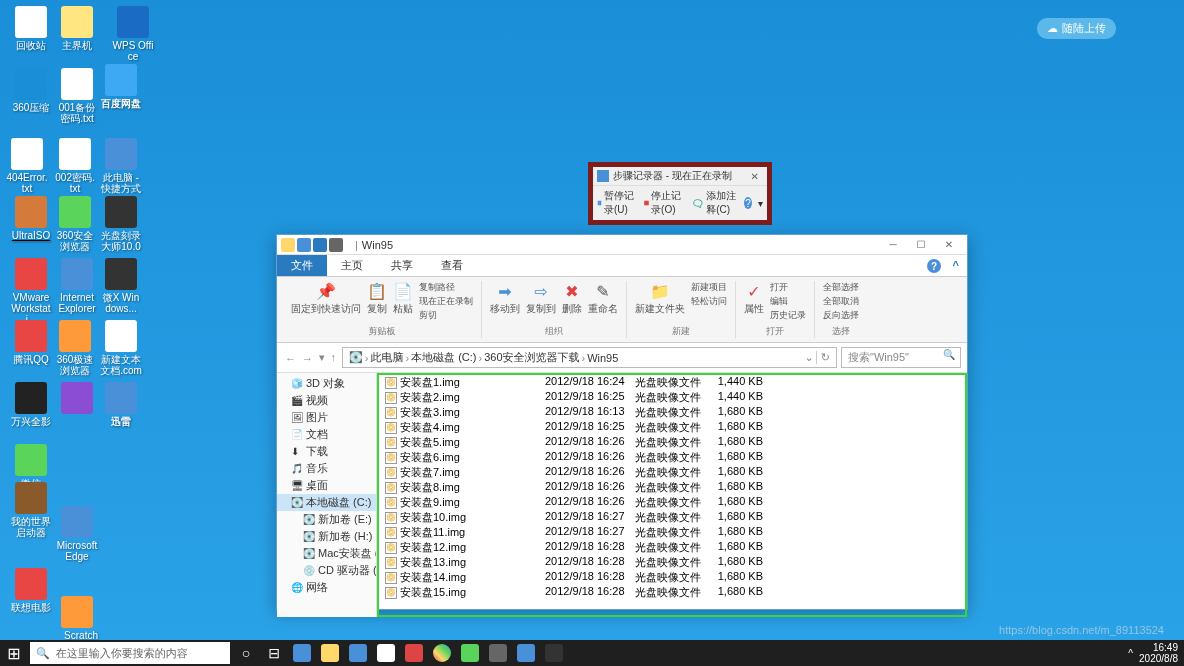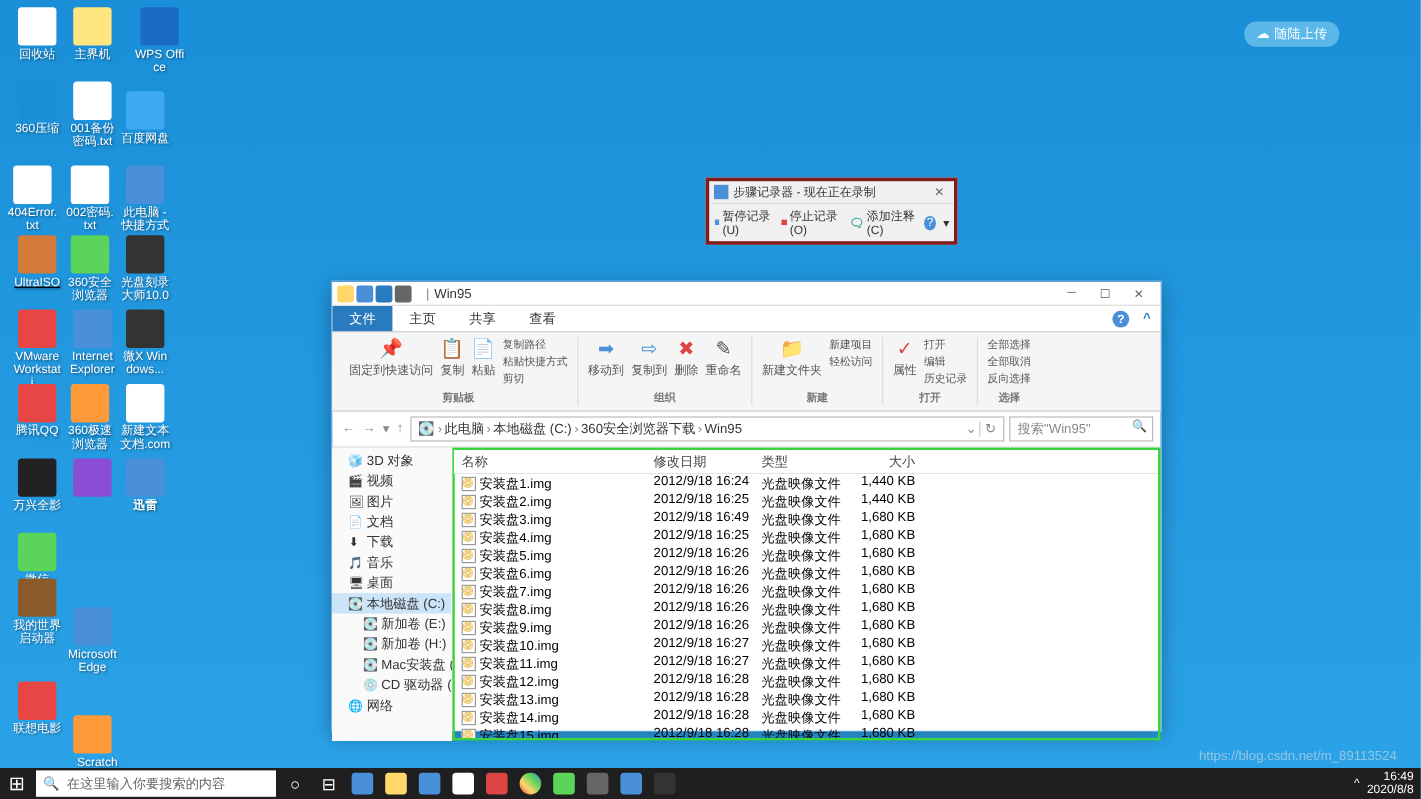--- a/index.html
+++ b/index.html
@@ -8,21 +8,21 @@
 
 .desktop { position: absolute; top: 0; left: 0; width: 100%; height: 460px; }
 .dicon { position: absolute; width: 42px; text-align: center; cursor: pointer; }
 .dicon .ico { width: 32px; height: 32px; margin: 0 auto 2px; border-radius: 3px; display: flex; align-items: center; justify-content: center; font-size: 20px; }
 .dicon .lbl { color: #fff; font-size: 10px; text-shadow: 1px 1px 2px rgba(0,0,0,.5); line-height: 11px; word-break: break-all; }
 
 
 .cloud-btn { position: absolute; top: 18px; right: 68px; background: #5bb8e8; color: #fff; font-size: 11px; padding: 3px 10px; border-radius: 10px; display: flex; align-items: center; gap: 4px; }
 
 
-.recorder { position: absolute; left: 588px; top: 148px; width: 210px; background: #f0f0f0; border: 3px solid #7f1d1d; font-size: 10px; }
+.recorder { position: absolute; left: 588px; top: 162px; width: 184px; background: #f0f0f0; border: 5px solid #7f1d1d; font-size: 10px; }
 .recorder .titlebar { display: flex; align-items: center; padding: 2px 4px; border-bottom: 1px solid #ddd; }
 .recorder .titlebar .t-icon { width: 12px; height: 12px; background: #4a90d9; margin-right: 4px; }
 .recorder .titlebar .t-text { flex: 1; color: #333; }
 .recorder .titlebar .t-close { color: #666; padding: 0 4px; cursor: pointer; }
 .recorder .controls { display: flex; padding: 3px 4px; gap: 6px; align-items: center; }
 .recorder .controls span { color: #333; cursor: pointer; display: flex; align-items: center; gap: 2px; }
 
 
 .explorer { position: absolute; left: 276px; top: 234px; width: 692px; height: 376px; background: #fff; border: 1px solid #5a9fd8; box-shadow: 0 4px 16px rgba(0,0,0,.3); }
 .explorer .titlebar { height: 20px; background: #fff; border-bottom: 1px solid #ddd; display: flex; align-items: center; padding: 0 4px; font-size: 11px; }
@@ -37,21 +37,21 @@
 .explorer .tabs .tab { padding: 3px 14px; cursor: pointer; color: #333; }
 .explorer .tabs .tab.active { background: #2a7abf; color: #fff; }
 .explorer .tabs .help { position: absolute; right: 8px; top: 4px; color: #2a7abf; font-weight: bold; }
 
 .explorer .ribbon { display: flex; background: #f5f5f5; border-bottom: 1px solid #ccc; padding: 4px 6px; font-size: 10px; color: #555; height: 66px; }
 .explorer .ribbon .group { border-right: 1px solid #ddd; padding: 0 8px; display: flex; flex-direction: column; justify-content: space-between; align-items: center; }
 .explorer .ribbon .group .gicons { display: flex; gap: 6px; }
 .explorer .ribbon .group .gicon { display: flex; flex-direction: column; align-items: center; gap: 1px; cursor: pointer; }
 .explorer .ribbon .group .gicon .i { width: 20px; height: 20px; display: flex; align-items: center; justify-content: center; font-size: 16px; }
 .explorer .ribbon .group .glines { display: flex; flex-direction: column; gap: 1px; font-size: 9px; }
-.explorer .ribbon .group .glabel { text-align: center; font-size: 9px; color: #777; margin-top: 2px; font-weight: bold; }
+.explorer .ribbon .group .glabel { text-align: center; font-size: 9px; color: #777; margin-top: 2px; }
 
 .explorer .addressbar { display: flex; align-items: center; padding: 4px 6px; gap: 4px; border-bottom: 1px solid #ddd; font-size: 11px; }
 .explorer .addressbar .nav { display: flex; gap: 2px; color: #888; }
 .explorer .addressbar .nav span { cursor: pointer; padding: 0 2px; }
 .explorer .addressbar .path { flex: 1; border: 1px solid #bbb; padding: 2px 6px; display: flex; align-items: center; gap: 2px; color: #333; }
 .explorer .addressbar .path .crumb { cursor: pointer; }
 .explorer .addressbar .path .sep { color: #888; }
 .explorer .addressbar .search { width: 120px; border: 1px solid #bbb; padding: 2px 18px 2px 6px; color: #888; position: relative; }
 .explorer .addressbar .search::after { content: "🔍"; position: absolute; right: 4px; top: 1px; font-size: 10px; }
 
@@ -105,21 +105,21 @@
       <div class="lbl">WPS Office</div>
     </div>
     <div class="dicon" style="left: 10px; top: 68px;">
       <div class="ico" style="background:#1a8fd8"></div>
       <div class="lbl">360压缩</div>
     </div>
     <div class="dicon" style="left: 56px; top: 68px;">
       <div class="ico" style="background:#fff"></div>
       <div class="lbl">001备份密码.txt</div>
     </div>
-    <div class="dicon" style="left: 100px; top: 76px;">
+    <div class="dicon" style="left: 100px; top: 64px; font-weight: bold;">
       <div class="ico" style="background:#3da9f5"></div>
       <div class="lbl">百度网盘</div>
     </div>
     <div class="dicon" style="left: 6px; top: 138px;">
       <div class="ico" style="background:#fff"></div>
       <div class="lbl">404Error.txt</div>
     </div>
     <div class="dicon" style="left: 54px; top: 138px;">
       <div class="ico" style="background:#fff"></div>
       <div class="lbl">002密码.txt</div>
@@ -263,21 +263,21 @@
         <div class="gicon">
             <div class="i">📋</div>
             <span>复制</span>
           </div>
         <div class="gicon">
             <div class="i">📄</div>
             <span>粘贴</span>
           </div>
         <div class="glines">
           <span>复制路径</span>
-          <span>粘贴快捷方式</span>
+          <span>现在正在录制</span>
           <span>剪切</span>
         </div>
       </div>
       <div class="glabel">剪贴板</div>
     </div>
     <div class="group">
       <div class="gicons">
         <div class="gicon">
             <div class="i" style="color:#4a90d9">➡</div>
             <span>移动到</span>
@@ -406,26 +406,20 @@
         <div class="item sub">
           <span class="ni">💿</span>
           <span>CD 驱动器 (K:)</span>
         </div>
         <div class="item">
           <span class="ni">🌐</span>
           <span>网络</span>
         </div>
       </div>
     <div class="filelist">
-      <div class="headers">
-        <div class="col-name">名称</div>
-        <div class="col-date">修改日期</div>
-        <div class="col-type">类型</div>
-        <div class="col-size">大小</div>
-      </div>
       <div id="filerows">
           <div class="row">
             <div class="col-name">
               <span class="fico">📀</span>
               <span>安装盘1.img</span>
             </div>
             <div class="col-date">2012/9/18 16:24</div>
             <div class="col-type">光盘映像文件</div>
             <div class="col-size">1,440 KB</div>
           </div>
@@ -436,21 +430,21 @@
             </div>
             <div class="col-date">2012/9/18 16:25</div>
             <div class="col-type">光盘映像文件</div>
             <div class="col-size">1,440 KB</div>
           </div>
           <div class="row">
             <div class="col-name">
               <span class="fico">📀</span>
               <span>安装盘3.img</span>
             </div>
-            <div class="col-date">2012/9/18 16:49</div>
+            <div class="col-date">2012/9/18 16:13</div>
             <div class="col-type">光盘映像文件</div>
             <div class="col-size">1,680 KB</div>
           </div>
           <div class="row">
             <div class="col-name">
               <span class="fico">📀</span>
               <span>安装盘4.img</span>
             </div>
             <div class="col-date">2012/9/18 16:25</div>
             <div class="col-type">光盘映像文件</div>

